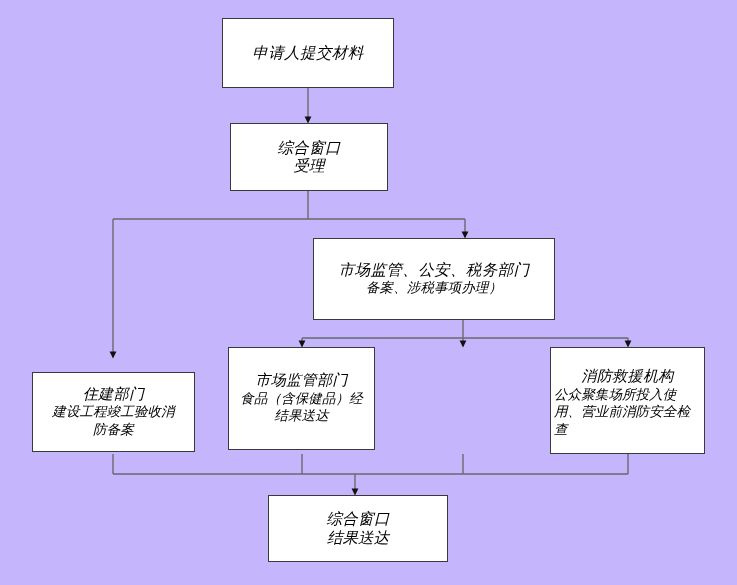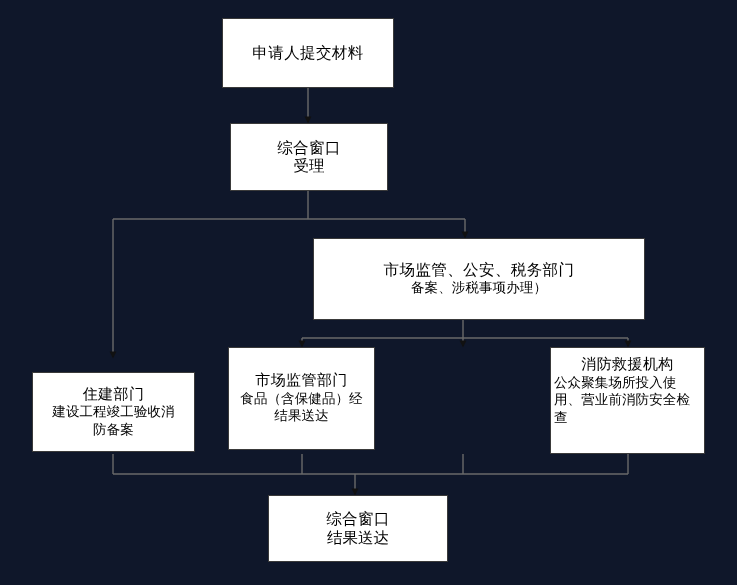--- a/index.html
+++ b/index.html
@@ -4,23 +4,24 @@
 <style>
   html, body {
     margin: 0;
     padding: 0;
     background: #ffffff;
   }
   #canvas {
     position: relative;
     width: 737px;
     height: 585px;
-    background: #0f172a;
+    background: #c4b5fd;
     font-family: "DejaVu Sans", "Liberation Sans", sans-serif;
     overflow: hidden;
+    font-style: italic;
   }
   #svg-layer {
     position: absolute;
     left: 0;
     top: 0;
     width: 737px;
     height: 585px;
   }
   .node {
     position: absolute;
@@ -47,30 +48,30 @@
     letter-spacing: 0.1px;
   }
   
   #n-apply   { left: 222px; top: 18px;  width: 172px; height: 70px; }
   #n-apply .title { font-size: 15.5px; }
 
   #n-accept  { left: 230px; top: 123px; width: 158px; height: 68px; }
   #n-accept .title { font-size: 15.5px; }
   #n-accept .sub2 { font-size: 15.5px; }
 
-  #n-dept    { left: 313px; top: 238px; width: 332px; height: 82px; }
+  #n-dept    { left: 313px; top: 238px; width: 242px; height: 82px; }
   #n-dept .title { font-size: 15.5px; }
   #n-dept .sub { font-size: 13.5px; line-height: 1.3; }
 
   #n-b1 { left: 32px;  top: 372px; width: 163px; height: 80px; }
   #n-b2 { left: 228px; top: 347px; width: 147px; height: 103px; }
   #n-b3 { left: 393px; top: 347px; width: 142px; height: 107px; }
   #n-b4 { left: 550px; top: 347px; width: 155px; height: 107px; }
   #n-b1 .sub, #n-b2 .sub, #n-b3 .sub, #n-b4 .sub { line-height: 1.3; }
-  #n-b4 { justify-content: flex-start; padding-top: 8px; }
+  #n-b4 { justify-content: flex-start; padding-top: 20px; }
   #n-b4 .sub { text-align: left; width: 100%; }
 
   #n-result { left: 268px; top: 495px; width: 180px; height: 67px; }
   #n-result .title { font-size: 15.5px; }
   #n-result .sub2 { font-size: 15.5px; }
 </style>
 </head>
 <body>
 
 <div id="canvas">

